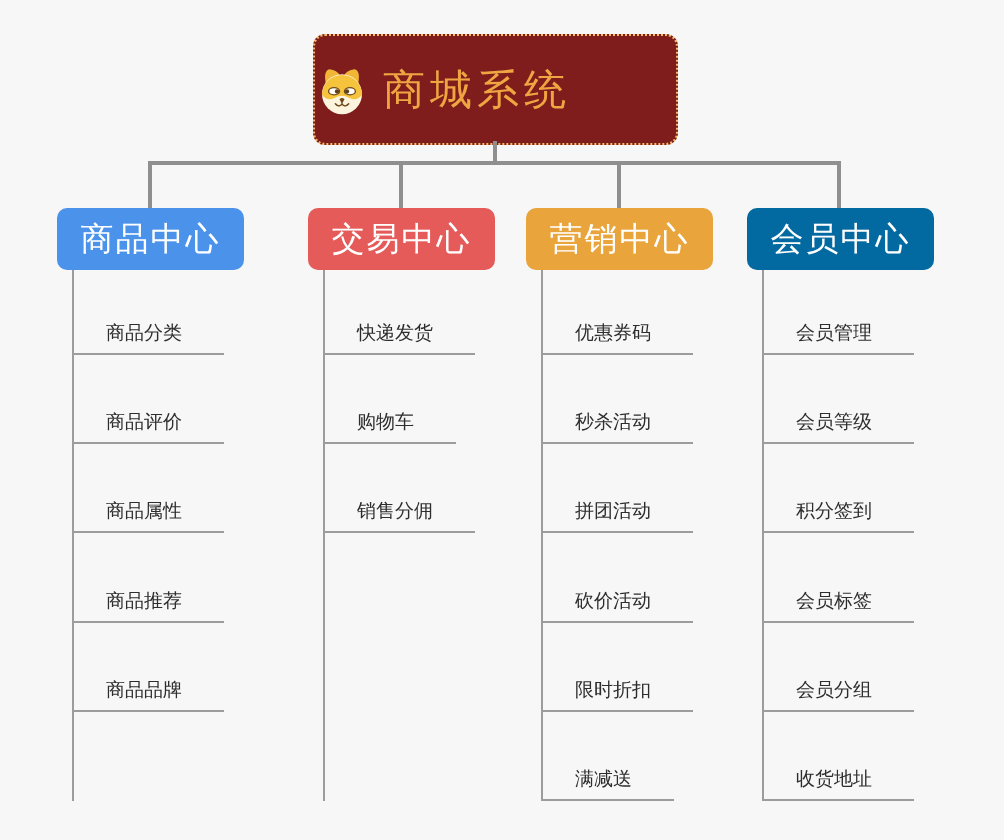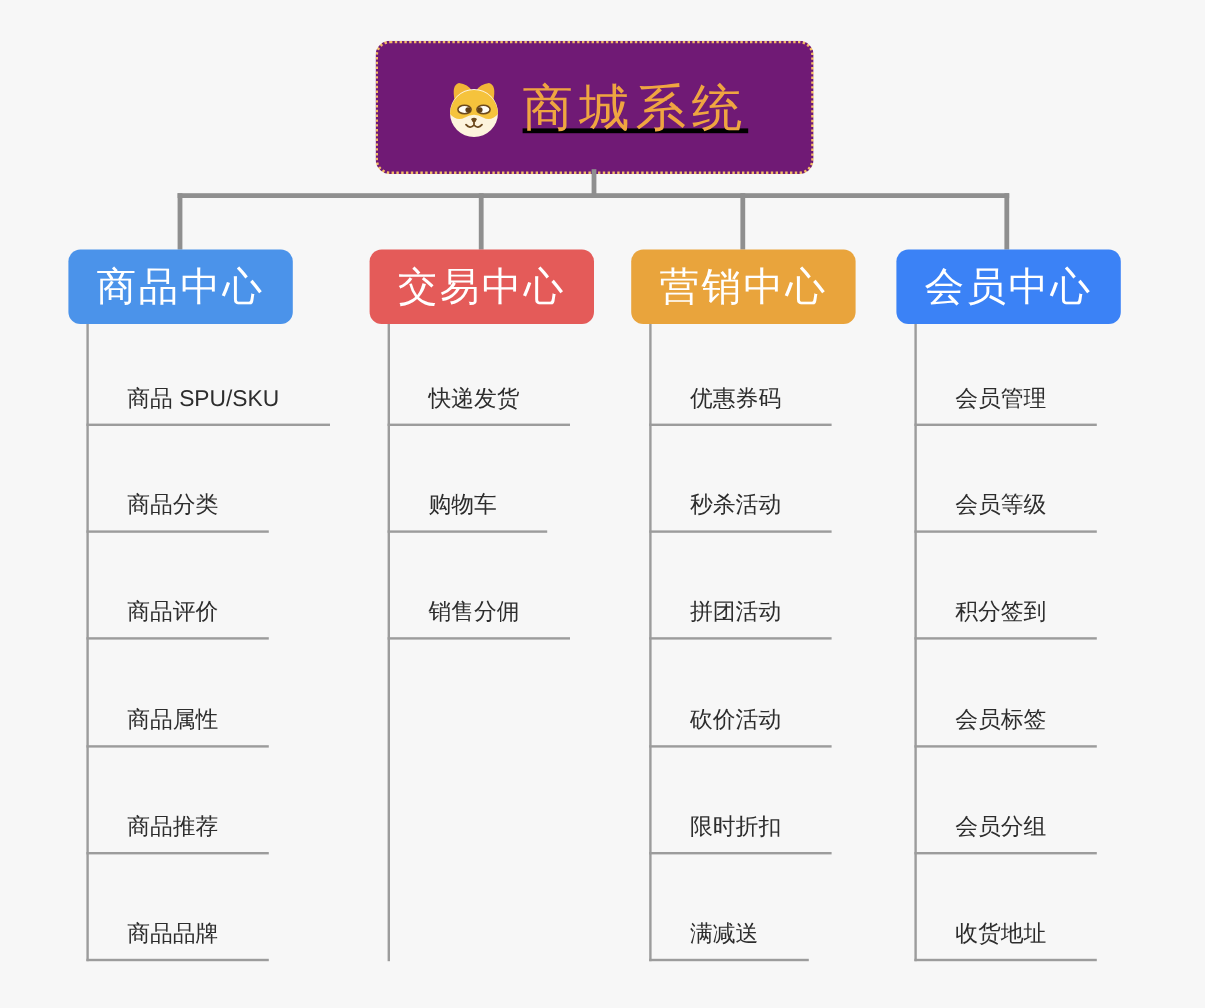--- a/index.html
+++ b/index.html
@@ -11,28 +11,26 @@
     height: 840px;
     background: #f7f7f7;
     overflow: hidden;
   }
 
   
   .root-node {
     position: absolute;
     left: 313px; top: 34px;
     width: 365px; height: 111px;
-    background: #701a75;
+    background: #7f1d1d;
     border: 2px dotted #f3bc66;
     border-radius: 12px;
     display: flex;
     align-items: center;
-    justify-content: center;
     gap: 14px;
-    text-decoration: underline;
   }
   .root-title {
     font-size: 42px;
     letter-spacing: 5px;
     color: #efa541;
     white-space: nowrap;
   }
   .dog-icon { display: block; }
 
   
@@ -125,21 +123,20 @@
   <div class="conn conn-drop conn-drop-1"></div>
   <div class="conn conn-drop conn-drop-2"></div>
   <div class="conn conn-drop conn-drop-3"></div>
 
   <div class="column column-0">
     <div class="branch-box" style="background: rgb(75, 147, 234);">
       <span class="branch-label">商品中心</span>
     </div>
     <div class="spine"></div>
     <div class="leaves">
-      <div class="leaf">商品 SPU/SKU</div>
       <div class="leaf">商品分类</div>
       <div class="leaf">商品评价</div>
       <div class="leaf">商品属性</div>
       <div class="leaf">商品推荐</div>
       <div class="leaf">商品品牌</div>
     </div>
   </div>
 
   <div class="column column-1">
     <div class="branch-box" style="background: rgb(228, 91, 89);">
@@ -162,21 +159,21 @@
       <div class="leaf">优惠券码</div>
       <div class="leaf">秒杀活动</div>
       <div class="leaf">拼团活动</div>
       <div class="leaf">砍价活动</div>
       <div class="leaf">限时折扣</div>
       <div class="leaf">满减送</div>
     </div>
   </div>
 
   <div class="column column-3">
-    <div class="branch-box" style="background: #3b82f6; justify-content: center;">
+    <div class="branch-box" style="background: #0369a1; justify-content: center;">
       <span class="branch-label">会员中心</span>
     </div>
     <div class="spine"></div>
     <div class="leaves">
       <div class="leaf">会员管理</div>
       <div class="leaf">会员等级</div>
       <div class="leaf">积分签到</div>
       <div class="leaf">会员标签</div>
       <div class="leaf">会员分组</div>
       <div class="leaf">收货地址</div>

